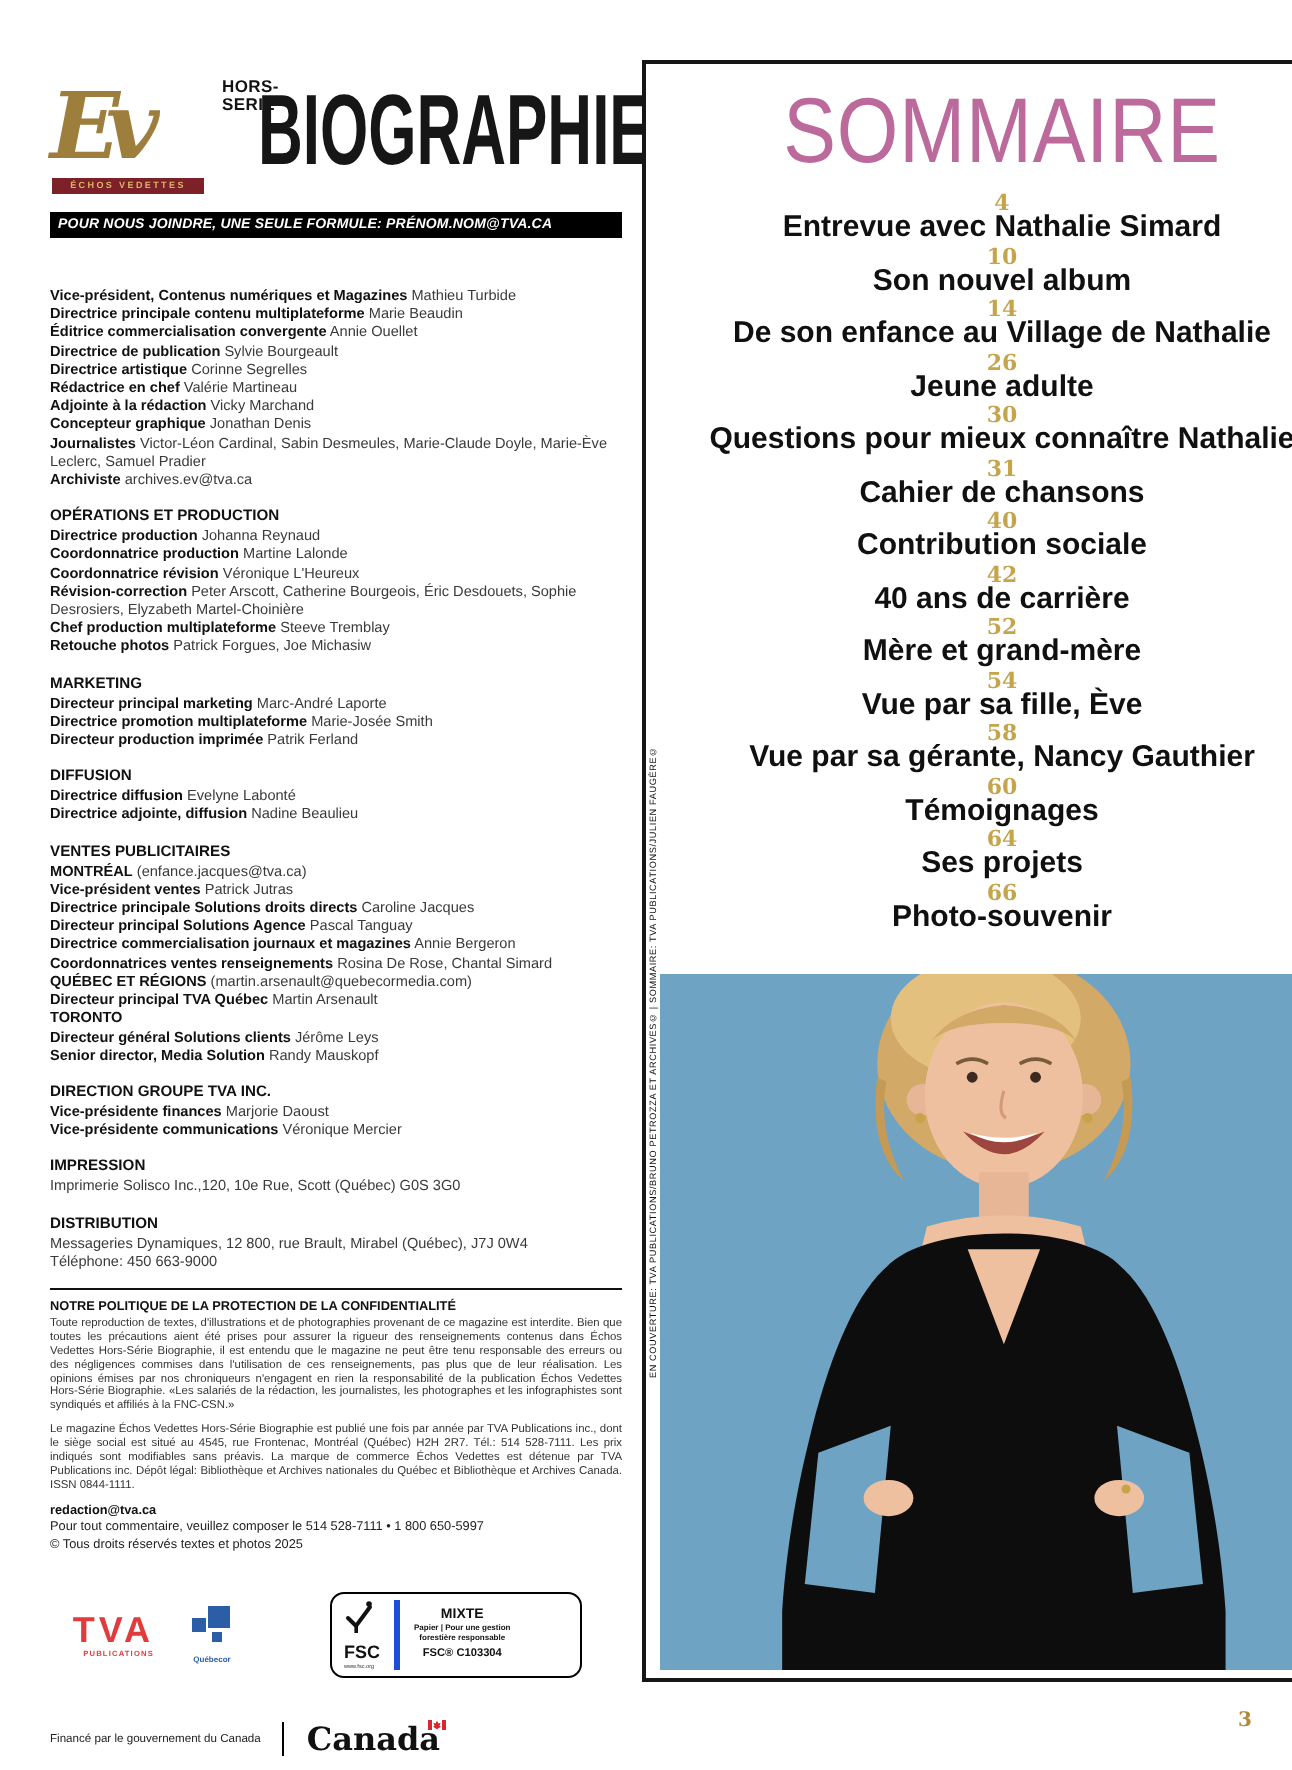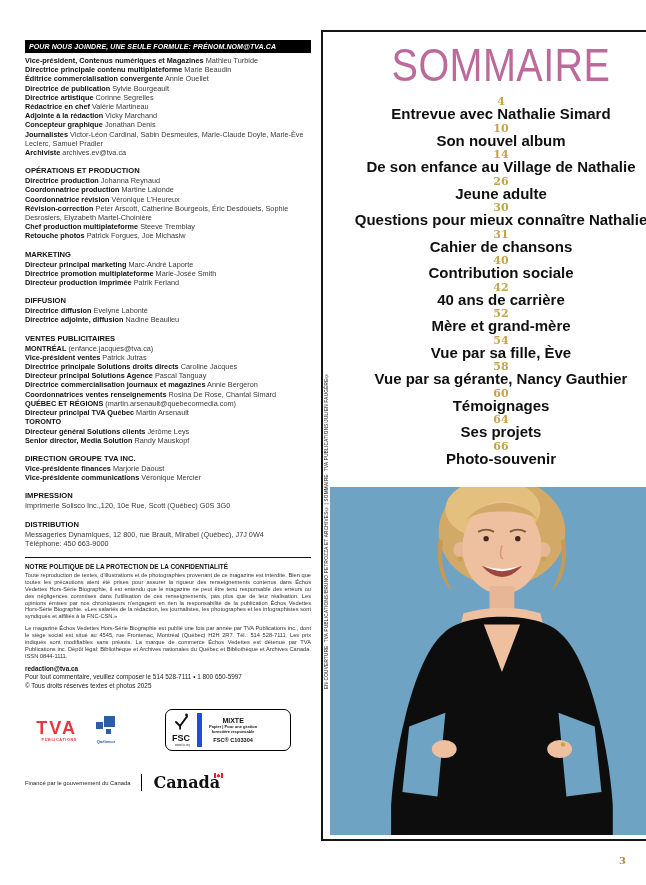--- a/index.html
+++ b/index.html
@@ -18,21 +18,21 @@
        letter-spacing:1.2px;}
   .edition{position:absolute;left:86px;top:3px;font-size:8.5px;line-height:8.5px;
        font-weight:bold;color:#131313;letter-spacing:.2px;}
   .bio-title{position:absolute;left:104px;top:1px;font-size:50px;line-height:56px;
        font-weight:bold;color:#161616;transform:scaleX(.62);transform-origin:left top;
        white-space:nowrap;}
 
   .contact-bar{margin-top:4px;background:#000;color:#fff;font-size:7px;font-weight:bold;
        font-style:italic;padding:3px 4px;letter-spacing:.1px;}
 
-  #masthead-sections{margin-top:3px;}
+  #masthead-sections{margin-top:24px;}
   .m-section{margin-bottom:9px;}
   .m-sec-title{font-size:7.6px;font-weight:bold;color:#111;margin-bottom:1px;}
   .m-line{font-size:7.3px;line-height:9.2px;color:#3a3a3a;}
   .m-label{font-weight:bold;color:#111;}
 
   .rule{border:none;border-top:1.6px solid #111;margin:4px 0 5px;}
 
   .legal-title{font-size:6.4px;font-weight:bold;color:#111;margin-bottom:2px;}
   .legal p{font-size:5.7px;line-height:6.9px;text-align:justify;color:#333;margin:0 0 5px;}
 
@@ -40,21 +40,21 @@
   .email{font-weight:bold;color:#111;}
 
   .logos-row{margin-top:16px;display:flex;align-items:center;height:48px;}
   .tva-logo{width:52px;text-align:right;}
   .tva-text{color:#e23b3d;font-weight:bold;font-size:18px;line-height:18px;letter-spacing:2px;}
   .tva-sub{color:#e23b3d;font-size:3.8px;font-weight:bold;letter-spacing:.6px;margin-top:1px;}
   .qb-logo{margin-left:12px;width:34px;text-align:center;}
   .qb-text{color:#2b5ea7;font-size:4px;font-weight:bold;margin-top:1px;}
   .fsc-badge{margin-left:42px;width:112px;border:1.6px solid #000;border-radius:7px;
        display:flex;align-items:center;padding:3px 6px;gap:7px;background:#fff;}
-  .fsc-left{text-align:right;border-right:5px solid #1d4ed8;padding-right:7px;}
+  .fsc-left{text-align:left;border-right:3px solid #1d4ed8;padding-right:7px;}
   .fsc-name{font-size:9px;font-weight:bold;color:#111;line-height:9px;}
   .fsc-site{font-size:2.8px;color:#333;}
   .fsc-right{text-align:center;}
   .fsc-mixte{font-size:7px;font-weight:bold;color:#111;line-height:8px;}
   .fsc-line{font-size:4px;font-weight:bold;color:#111;line-height:4.8px;}
   .fsc-code{font-size:5.6px;font-weight:bold;color:#111;margin-top:2px;}
 
   .funding-row{margin-top:20px;display:flex;align-items:center;}
   .funding-text{font-size:5.8px;color:#222;}
   .vert-div{width:1px;height:17px;background:#000;margin:0 11px;}
@@ -81,20 +81,29 @@
   .page-num{position:absolute;left:619px;top:855px;font-family:"DejaVu Serif",serif;
        font-weight:bold;font-size:10px;color:#b5893a;}
 </style>
 </head>
 <body>
 
 <div class="page">
 
   <div class="left-col">
 
+    <div class="logo-block">
+      <span class="ev-monogram">Ev</span>
+      <span class="ev-band">ÉCHOS VEDETTES</span>
+      <span class="edition">
+        <span>HORS-</span><br>
+        <span>SERIE</span>
+      </span>
+      <span class="bio-title">BIOGRAPHIE</span>
+    </div>
 
     <div class="contact-bar">POUR NOUS JOINDRE, UNE SEULE FORMULE: PRÉNOM.NOM@TVA.CA</div>
 
     <div id="masthead-sections">
         <div class="m-section">
           <div class="m-line"><span class="m-label">Vice-président, Contenus numériques et Magazines</span> <span>Mathieu Turbide</span></div>
           <div class="m-line"><span class="m-label">Directrice principale contenu multiplateforme</span> <span>Marie Beaudin</span></div>
           <div class="m-line"><span class="m-label">Éditrice commercialisation convergente</span> <span>Annie Ouellet</span></div>
           <div class="m-line"><span class="m-label">Directrice de publication</span> <span>Sylvie Bourgeault</span></div>
           <div class="m-line"><span class="m-label">Directrice artistique</span> <span>Corinne Segrelles</span></div>

